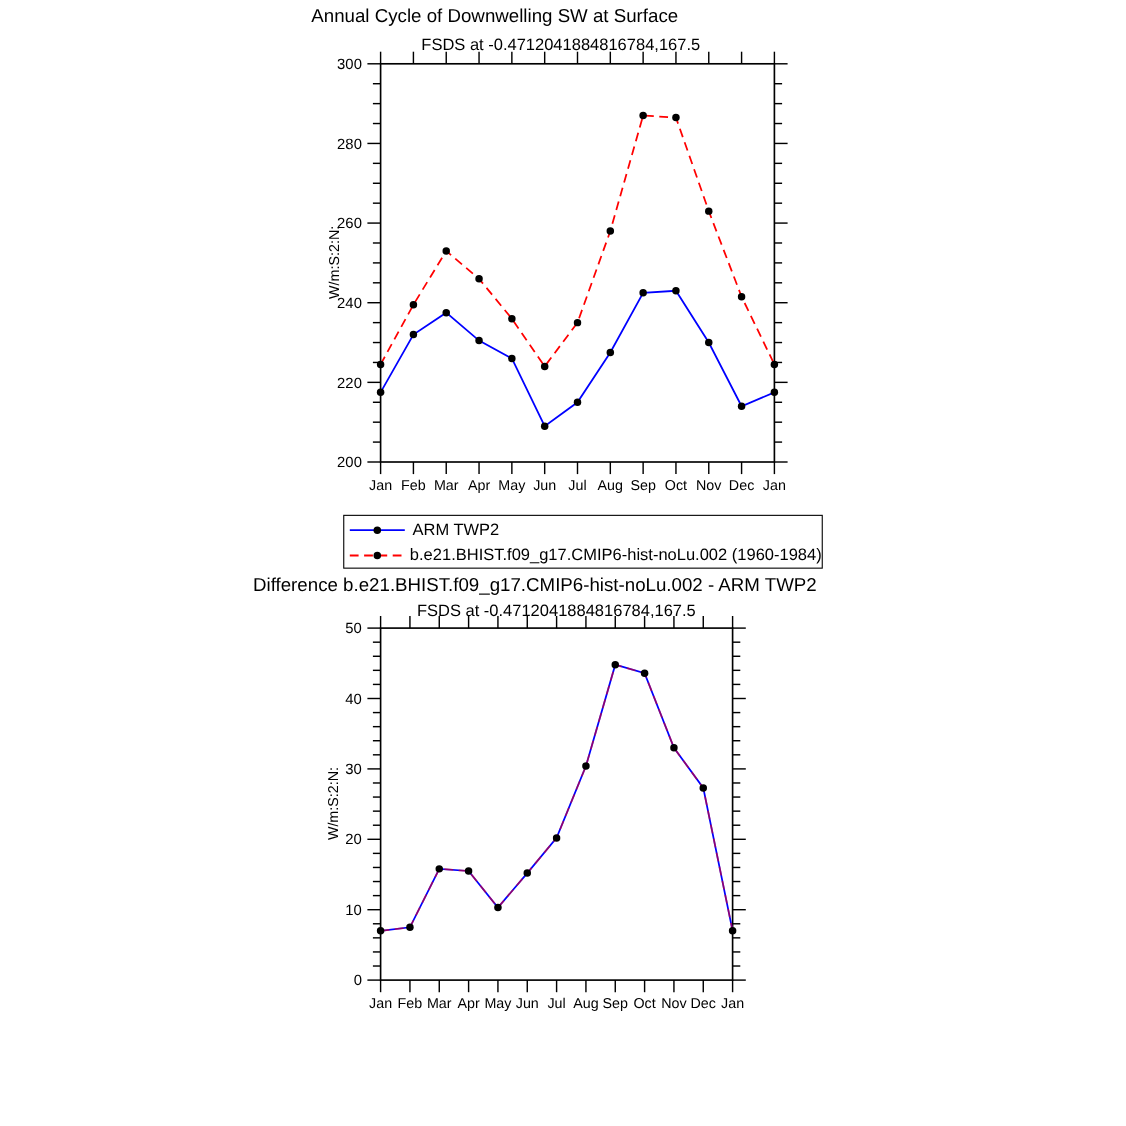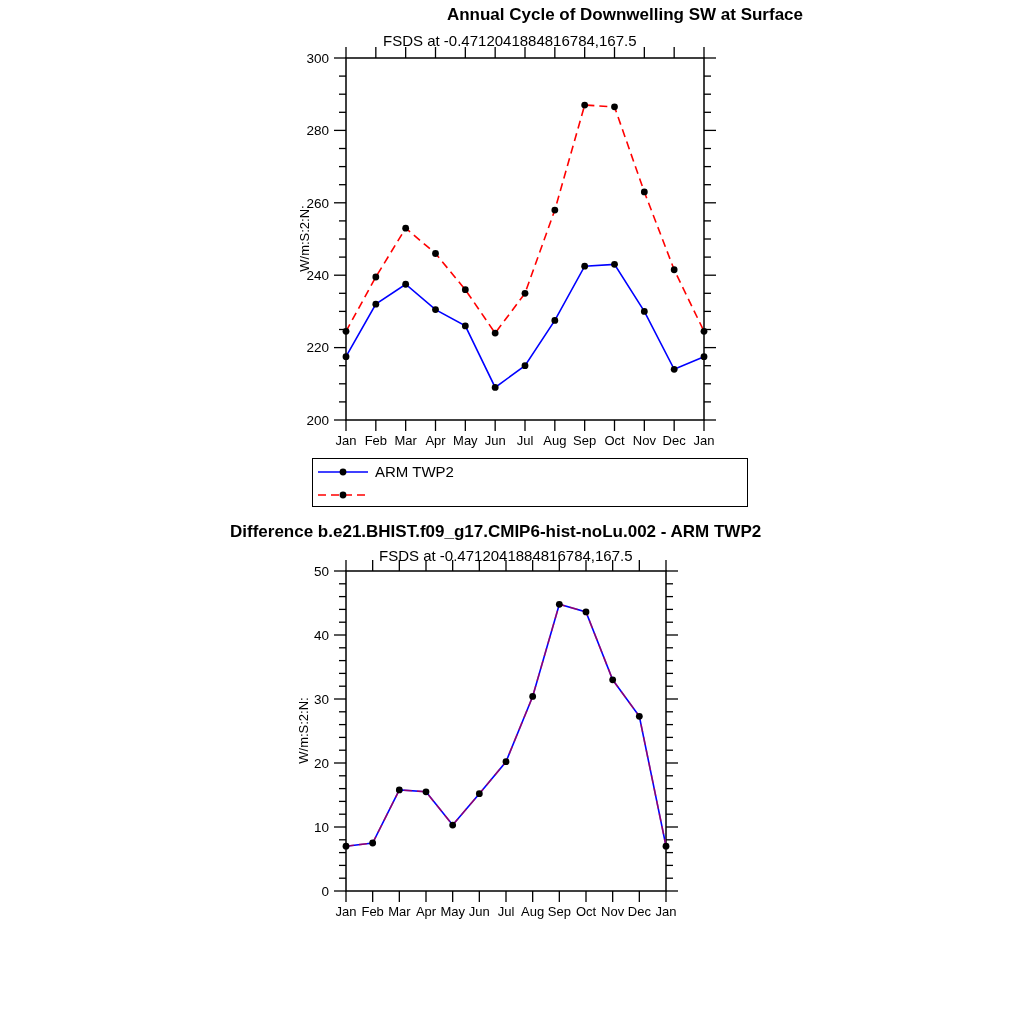--- a/index.html
+++ b/index.html
@@ -1,23 +1,23 @@
 <!DOCTYPE html>
 <html><head>
 <meta charset="utf-8">
 <style>
   html,body{margin:0;padding:0;background:#ffffff;}
   #canvas{position:relative;width:1024px;height:1024px;background:#ffffff;overflow:hidden;
           font-family:"Liberation Sans","DejaVu Sans",sans-serif;color:#000;}
   #plot-svg{position:absolute;left:0;top:0;}
-  .chart-title{position:absolute;font-weight:bold;font-size:17px;text-align:right;white-space:nowrap;}
+  .chart-title{position:absolute;font-weight:normal;font-size:17px;text-align:left;white-space:nowrap;}
   .chart-subtitle{position:absolute;font-size:15px;white-space:nowrap;margin-left:38px;}
   .y-axis-title{position:absolute;font-size:13px;text-align:center;width:120px;
                 transform:rotate(-90deg);transform-origin:center center;white-space:nowrap;}
-  #legend-box{position:absolute;left:312px;top:458px;width:436px;height:49px;
+  #legend-box{position:absolute;left:312px;top:468px;width:436px;height:49px;
               border:1px solid #000;box-sizing:border-box;background:#fff;padding-top:1px;}
   .legend-row{display:flex;align-items:center;height:23px;padding-left:4px;}
   .legend-label{font-size:15px;margin-left:4px;white-space:nowrap;}
   svg text{font-family:"Liberation Sans","DejaVu Sans",sans-serif;}
 </style>
 </head>
 <body>
 
 <div id="canvas">
 
@@ -281,20 +281,21 @@
         <line x1="1" y1="7" x2="51" y2="7" stroke-width="1.6" stroke="#0000ff"></line>
         <circle cx="26" cy="7" r="3.4" fill="#000000"></circle>
       </svg>
       <span class="legend-label">ARM TWP2</span>
     </div>
     <div class="legend-row">
       <svg width="54" height="14">
         <line x1="1" y1="7" x2="51" y2="7" stroke-width="1.6" stroke-dasharray="8 5" stroke="#ff0000"></line>
         <circle cx="26" cy="7" r="3.4" fill="#000000"></circle>
       </svg>
+      <span class="legend-label">b.e21.BHIST.f09_g17.CMIP6-hist-noLu.002 (1960-1984)</span>
     </div>
   </div>
 
   <div class="chart-title" style="left:230px;top:522px;width:520px;">Difference b.e21.BHIST.f09_g17.CMIP6-hist-noLu.002 - ARM TWP2</div>
   <div class="chart-subtitle" style="left:341px;top:547px;">FSDS at -0.4712041884816784,167.5</div>
   <div class="y-axis-title" style="left:243px;top:723px;">W/m:S:2:N:</div>
 
 </div>
 
 </body></html>

